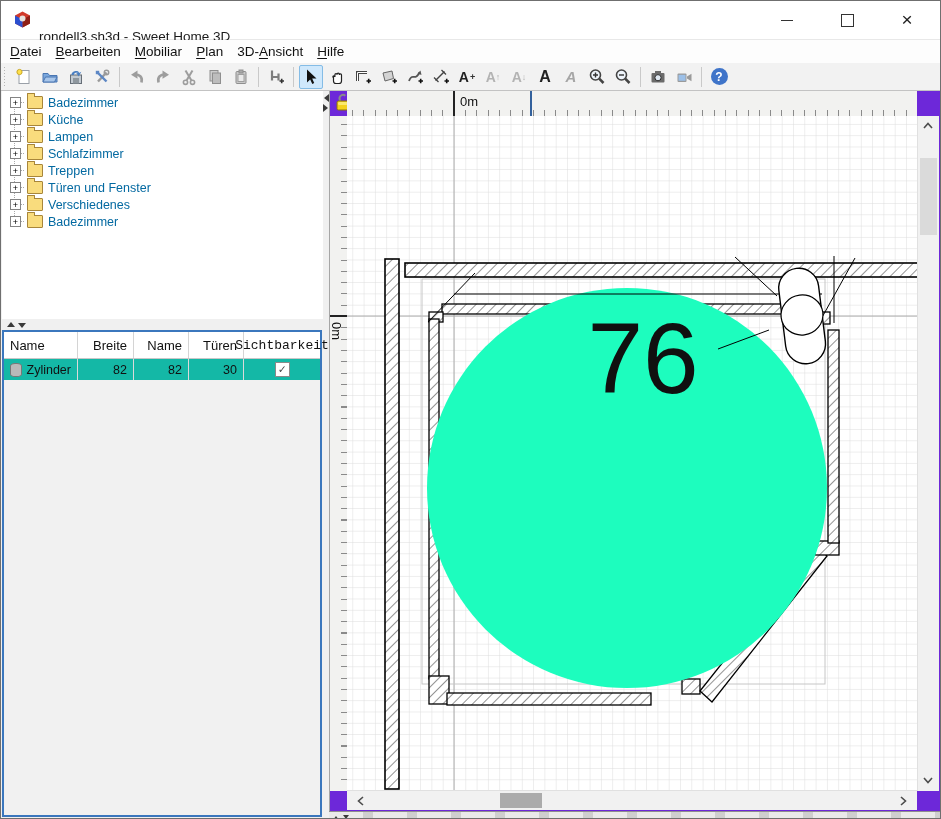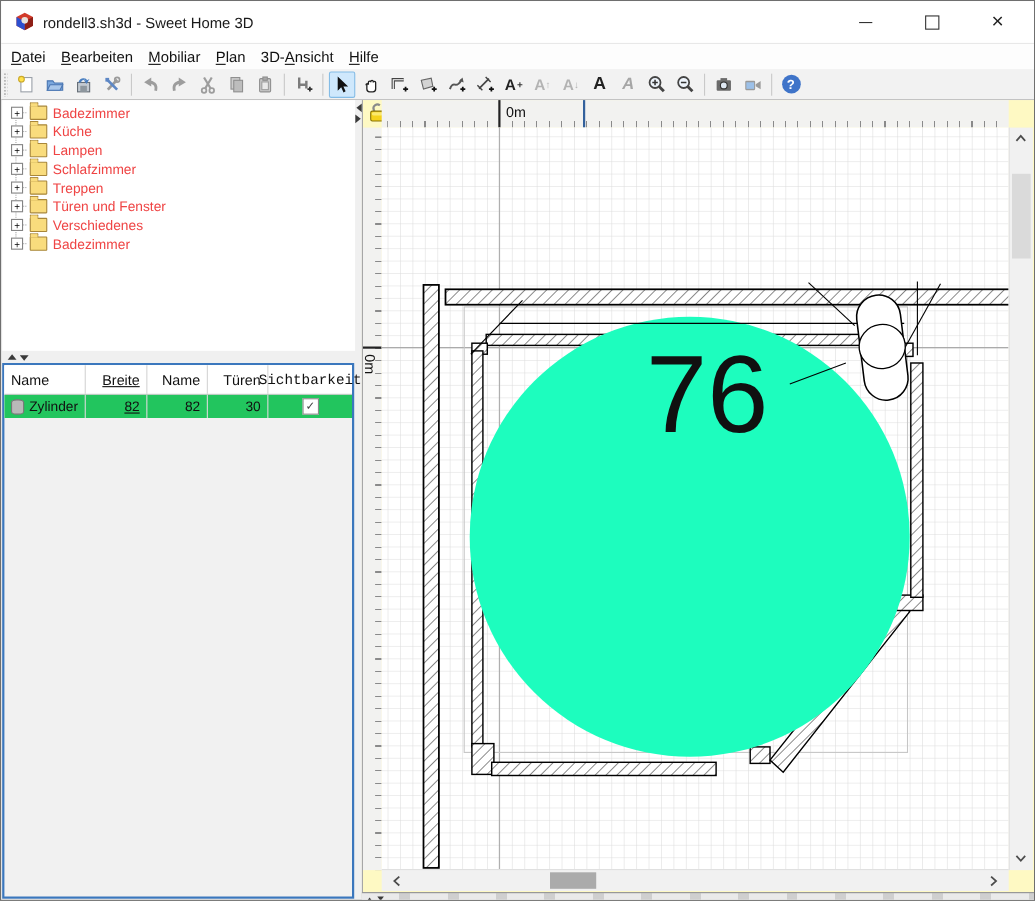--- a/index.html
+++ b/index.html
@@ -1,20 +1,20 @@
 <!DOCTYPE html>
 <html><head>
 <meta charset="utf-8">
 <style>
   html,body{margin:0;padding:0;background:#cfcfcf;font-family:"Liberation Sans",sans-serif;}
   .window{position:relative;width:941px;height:819px;background:#f0f0f0;border:1px solid #6f6f6f;box-sizing:border-box;overflow:hidden;}
   
   .titlebar{position:absolute;left:0;top:0;width:100%;height:38px;background:#fff;border-bottom:1px solid #e8e8e8;}
   .app-icon{position:absolute;left:13px;top:10px;width:17px;height:17px;}
-  .title-text{position:absolute;left:38px;top:12px;font-size:13.5px;color:#1a1a1a;}
+  .title-text{position:absolute;left:38px;top:28px;font-size:13.5px;color:#1a1a1a;}
   .win-btn{position:absolute;top:0;width:44px;height:38px;display:flex;align-items:center;justify-content:center;color:#222;}
   .btn-min{left:764px;}.btn-max{left:824px;}.btn-close{left:884px;font-size:19px;font-weight:400;}
   .min-glyph{width:12px;height:0;border-top:1.5px solid #333;}
   .max-glyph{width:11px;height:11px;border:1.4px solid #333;}
   
   .menubar{position:absolute;left:0;top:39px;width:100%;height:23px;background:#fdfdfd;display:flex;align-items:center;padding-left:2px;box-sizing:border-box;}
   .menu-item{padding:2px 7px;font-size:13.5px;color:#111;}
   .menu-item .key{text-decoration:underline;text-underline-offset:2px;}
   
   .toolbar{position:absolute;left:0;top:62px;width:100%;height:28px;background:#f2f2f2;border-bottom:1px solid #c3c3c3;display:flex;align-items:center;box-sizing:border-box;}
@@ -30,41 +30,41 @@
   .help-circ{width:17px;height:17px;border-radius:50%;background:#3f74c9;color:#fff;font-size:12px;font-weight:bold;display:flex;align-items:center;justify-content:center;}
   
   .catalog{position:absolute;left:1px;top:90px;width:321px;height:228px;background:#fff;overflow:hidden;}
   .catalog::before{content:"";position:absolute;left:12px;top:10px;height:119px;border-left:1px dotted #a9a9a9;}
   .tree-row{position:relative;height:17px;display:flex;align-items:center;}
   .tree-row::before{content:"";position:absolute;left:13px;top:8px;width:9px;border-top:1px dotted #a9a9a9;}
   .tree-rows{padding-top:3px;}
   .expand-box{position:relative;margin-left:8px;width:9px;height:9px;border:1px solid #848484;background:#fff;box-sizing:content-box;display:flex;align-items:center;justify-content:center;font-size:9px;line-height:8px;color:#000;z-index:1;}
   .folder-ic{position:relative;margin-left:6px;width:14px;height:11px;background:#f9dc7d;border:1px solid #a8863a;border-radius:1px;}
   .folder-ic::before{content:"";position:absolute;left:-1px;top:-4px;width:6px;height:3px;background:#f9dc7d;border:1px solid #a8863a;border-bottom:none;border-radius:1px 1px 0 0;}
-  .tree-label{margin-left:5px;font-size:12.5px;color:#ef4444;}
+  .tree-label{margin-left:5px;font-size:12.5px;color:#0369a1;}
   
   .v-splitter{position:absolute;left:322px;top:90px;width:6px;height:726px;background:#f0f0f0;}
   .tri{width:0;height:0;position:absolute;}
   .tri-left{border:4px solid transparent;border-right:5px solid #3a3a3a;left:-3px;top:3px;}
   .tri-right{border:4px solid transparent;border-left:5px solid #3a3a3a;left:0px;top:13px;}
   .h-splitter{position:absolute;left:1px;top:318px;width:321px;height:11px;background:#f0f0f0;}
   .tri-up{border:4px solid transparent;border-bottom:5px solid #3a3a3a;left:5px;top:-1px;}
   .tri-down{border:4px solid transparent;border-top:5px solid #3a3a3a;left:16px;top:4px;}
   
   .furniture{position:absolute;left:1px;top:329px;width:320px;height:487px;border:2px solid #3b77bd;background:#f1f1f1;box-sizing:border-box;}
   .ftable{background:#fff;}
   .fhead{display:flex;height:26px;background:#fff;border-bottom:1px solid #c8c8c8;}
   .fhead .fcell{display:flex;align-items:center;font-size:13px;color:#111;border-right:1px solid #d4d4d4;box-sizing:border-box;padding:0 6px;}
-  .frow{display:flex;height:21px;background:#22c55e;}
+  .frow{display:flex;height:21px;background:#14b8a6;}
   .frow .fcell{display:flex;align-items:center;font-size:12.5px;color:#111;border-right:1px solid #dadada;box-sizing:border-box;padding:0 6px;}
-  .c-name{width:74px;}.c-b{width:56px;justify-content:flex-end;text-decoration:underline;}.c-t{width:55px;justify-content:flex-end;}.c-h{width:55px;justify-content:flex-end;}.c-s{width:76px;border-right:none!important;justify-content:center;font-family:Liberation Mono, monospace;}
+  .c-name{width:74px;}.c-b{width:56px;justify-content:flex-end;}.c-t{width:55px;justify-content:flex-end;}.c-h{width:55px;justify-content:flex-end;}.c-s{width:76px;border-right:none!important;justify-content:center;font-family:Liberation Mono, monospace;}
   .cyl-ic{width:12px;height:12px;margin-right:5px;position:relative;background:#b9b9b9;border:1px solid #777;border-radius:5px/3px;}
   .checkbox{width:13px;height:13px;border:1.5px solid #8a8a8a;background:#fff;display:flex;align-items:center;justify-content:center;font-size:12px;color:#444;line-height:1;}
   
-  .plan-panel{position:absolute;left:328px;top:90px;width:612px;height:726px;background:#fef9c3;border-left:1px solid #a6a6a6;box-sizing:border-box;}
+  .plan-panel{position:absolute;left:328px;top:90px;width:612px;height:726px;background:#6d28d9;border-left:1px solid #a6a6a6;box-sizing:border-box;}
   .h-ruler{position:absolute;left:17px;top:0;width:570px;height:25px;background:#f2f2f0;
      background-image:repeating-linear-gradient(90deg,#8a8a8a 0 1px,transparent 1px 11.3px);
      background-size:100% 6px;background-repeat:no-repeat;background-position:5px 19px;}
   .h-zero{position:absolute;left:106px;top:0;width:2px;height:25px;background:#222;}
   .h-ruler-label{position:absolute;left:113px;top:3px;font-size:13px;color:#111;}
   .mouse-marker{position:absolute;left:183px;top:0;width:2px;height:25px;background:#33619c;}
   .v-ruler{position:absolute;left:0;top:25px;width:17px;height:675px;background:#f2f2f0;
      background-image:repeating-linear-gradient(180deg,#8a8a8a 0 1px,transparent 1px 11.3px);
      background-size:6px 100%;background-repeat:no-repeat;background-position:11px 8px;}
   .v-zero{position:absolute;left:0;top:199px;width:17px;height:2px;background:#222;}

